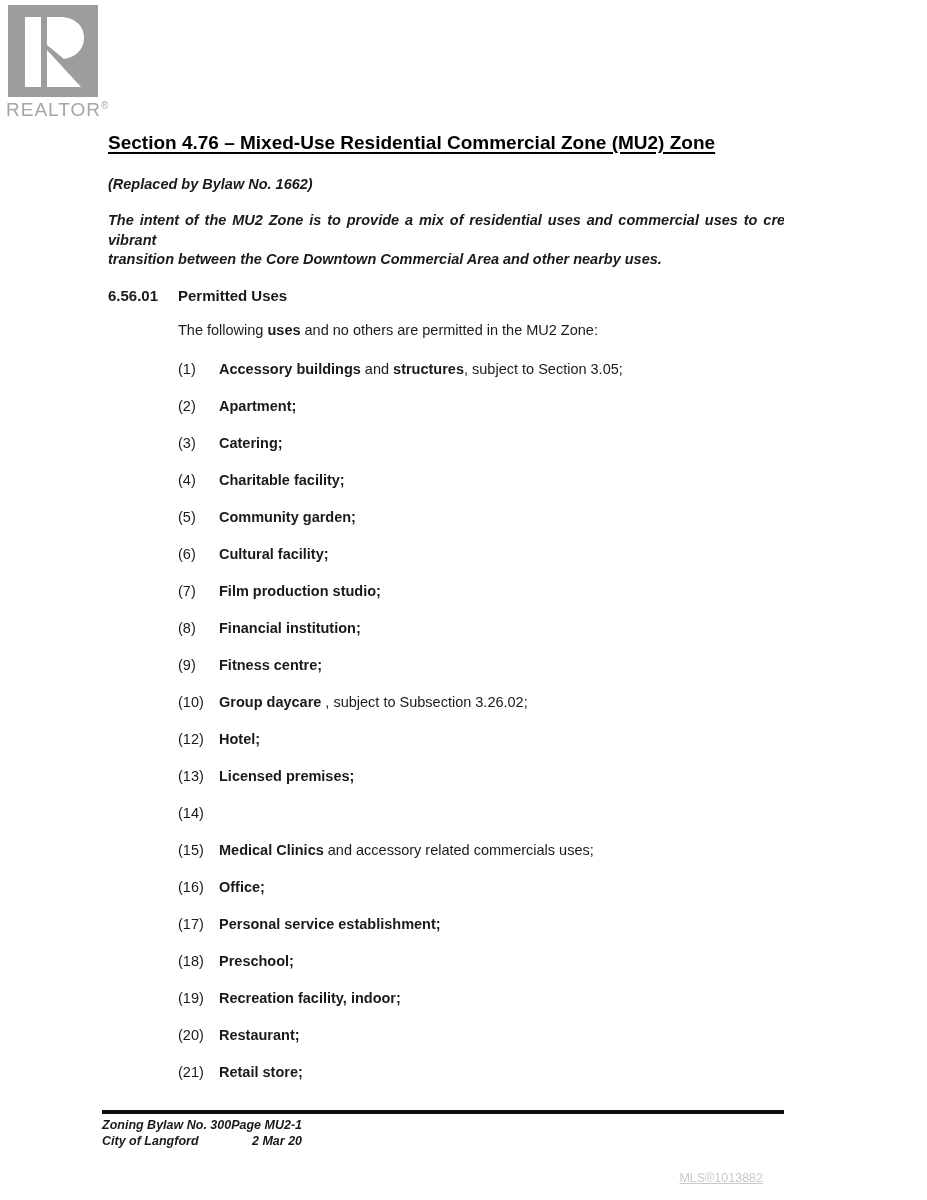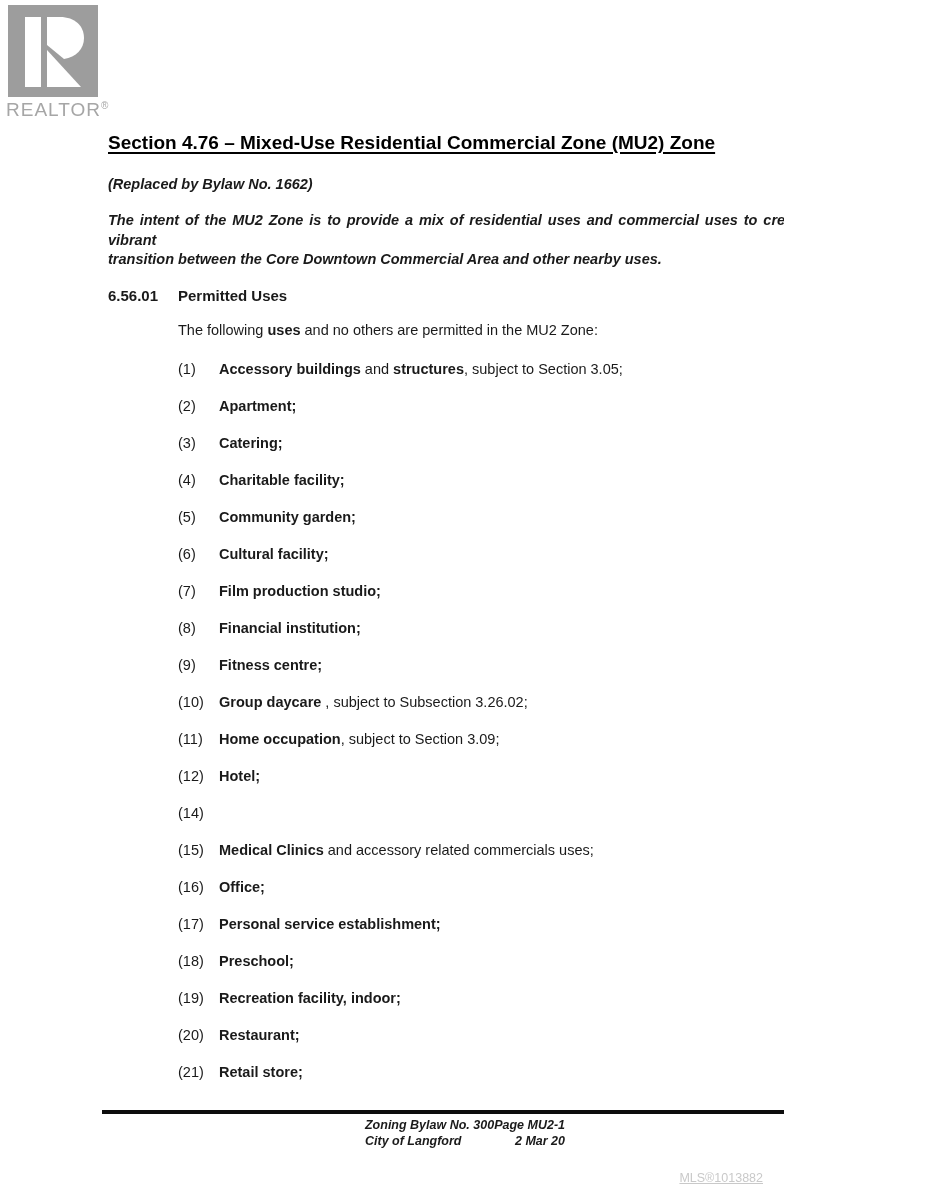--- a/index.html
+++ b/index.html
@@ -109,21 +109,21 @@
     top: 1110px;
     width: 726px;
   }
   .footer-rule {
     height: 4px;
     background: #0d0d0d;
     margin-bottom: 4px;
   }
   .footer-cols {
     display: flex;
-    justify-content: center;
+    justify-content: flex-start;
     font-size: 12.5px;
     font-weight: bold;
     font-style: italic;
     line-height: 15.5px;
   }
   .footer-right { text-align: right; }
 
   .watermark {
     position: absolute;
     right: 21px;
@@ -198,26 +198,26 @@
         </div>
         <div class="use-row">
           <span class="use-num">(9)</span>
           <span class="use-text"><span class="b">Fitness centre;</span></span>
         </div>
         <div class="use-row">
           <span class="use-num">(10)</span>
           <span class="use-text"><span class="b">Group daycare</span><span> , subject to Subsection 3.26.02;</span></span>
         </div>
         <div class="use-row">
-          <span class="use-num">(11)</span>
-          <span class="use-text"><span class="b">Home occupation</span><span>, subject to Section 3.09;</span></span>
-        </div>
-        <div class="use-row">
           <span class="use-num">(12)</span>
           <span class="use-text"><span class="b">Hotel;</span></span>
+        </div>
+        <div class="use-row">
+          <span class="use-num">(13)</span>
+          <span class="use-text"><span class="b">Licensed premises;</span></span>
         </div>
         <div class="use-row">
           <span class="use-num">(14)</span>
         </div>
         <div class="use-row">
           <span class="use-num">(15)</span>
           <span class="use-text"><span class="b">Medical Clinics</span><span> and accessory related commercials uses;</span></span>
         </div>
         <div class="use-row">
           <span class="use-num">(16)</span>

